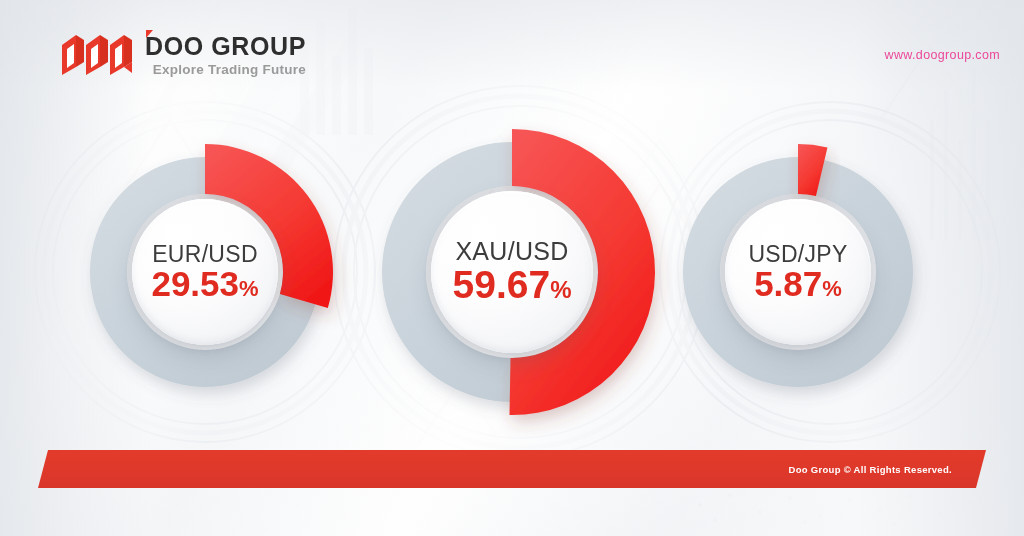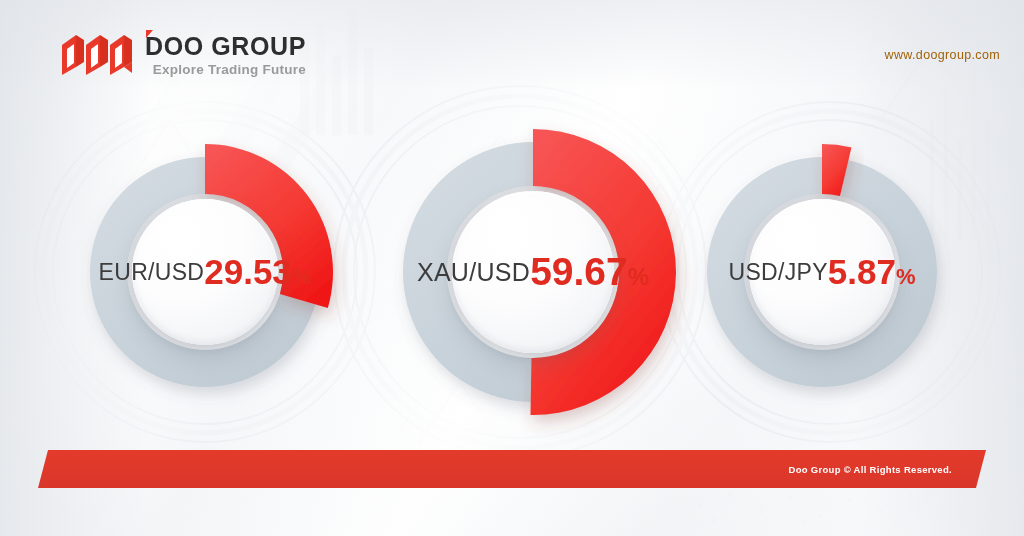--- a/index.html
+++ b/index.html
@@ -59,37 +59,37 @@
   .brand-tag {
     font-size:13.5px; color:#9a9a9a; letter-spacing:.25px;
     margin-top:3px; white-space:nowrap;font-weight:bold;
   }
   .brand-tick {
     position:absolute; left:1px; top:-3px;
     width:0; height:0;
     border-left:7px solid #e8392b;
     border-bottom:8px solid transparent;
   }
-  .site-url { font-size:12.5px; color:#a16207; letter-spacing:.35px; }
+  .site-url { font-size:12.5px; color:#ec4899; letter-spacing:.35px; }
 
   
   #charts { position:absolute; inset:0; z-index:4; }
   .donut { position:absolute; }
   .donut svg { display:block; overflow:visible; }
   .hub {
     position:absolute; left:50%; top:50%; transform:translate(-50%,-50%);
     border-radius:50%;
     background:
       radial-gradient(circle at 34% 26%, #ffffff 0%, #fdfdfe 42%, #f3f4f6 78%, #e7e9ec 100%);
     box-shadow:
       0 10px 22px rgba(90,100,115,.22),
       0 3px 8px rgba(90,100,115,.14),
       inset 0 2px 3px rgba(255,255,255,.95),
       inset 0 -3px 6px rgba(200,206,214,.35);
-    display:flex; flex-direction:row;
+    display:flex; flex-direction:column;
     align-items:center; justify-content:center;
     text-align:left;
   }
   .pair {
     color:#3c3c3c; letter-spacing:.3px;
     font-weight:normal; line-height:1.05; white-space:nowrap;
   }
   .pct {
     color:#e02b20; font-weight:bold;
     line-height:1.05; white-space:nowrap;
@@ -264,21 +264,21 @@
         <path d="M154 26 A128 128 0 0 1 276.8550773728239 189.92533874186083 L228.86481277406457 175.89200329582144 A78 78 0 0 0 154 76 Z" fill="url(#rg0)" filter="url(#shr0)"></path>
       </svg>
       <div class="hub" style="width:146px;height:146px;">
         <div class="pair" style="font-size:23px;">EUR/USD</div>
         <div class="pct" style="font-size:35px;">
           <span>29.53</span>
           <span class="sym" style="font-size:22px;">%</span>
         </div>
       </div>
     </div>
-    <div class="donut" style="left: 364px; top: 103px; width: 338px; height: 338px;">
+    <div class="donut" style="left: 343px; top: 103px; width: 338px; height: 338px;">
       <svg width="338" height="338" viewBox="0 0 338 338">
         <defs>
           <linearGradient id="tg1" x1="0" y1="0" x2="0.85" y2="1">
             <stop offset="0%" stop-color="#d6dde3"></stop>
             <stop offset="55%" stop-color="#c8d2da"></stop>
             <stop offset="100%" stop-color="#bfc9d2"></stop>
           </linearGradient>
           <linearGradient id="rg1" x1="0.1" y1="0" x2="0.75" y2="1">
             <stop offset="0%" stop-color="#f75555"></stop>
             <stop offset="55%" stop-color="#f53a33"></stop>
@@ -295,21 +295,21 @@
         <path d="M169 26 A143 143 0 1 1 166.50430587946846 311.97822040736395 L167.49909304639363 254.98690178344964 A86 86 0 1 0 169 83 Z" fill="url(#rg1)" filter="url(#shr1)"></path>
       </svg>
       <div class="hub" style="width:162px;height:162px;">
         <div class="pair" style="font-size:25px;">XAU/USD</div>
         <div class="pct" style="font-size:39px;">
           <span>59.67</span>
           <span class="sym" style="font-size:24px;">%</span>
         </div>
       </div>
     </div>
-    <div class="donut" style="left: 668px; top: 118px; width: 308px; height: 308px;">
+    <div class="donut" style="left: 644px; top: 118px; width: 308px; height: 308px;">
       <svg width="308" height="308" viewBox="0 0 308 308">
         <defs>
           <linearGradient id="tg2" x1="0" y1="0" x2="0.85" y2="1">
             <stop offset="0%" stop-color="#d6dde3"></stop>
             <stop offset="55%" stop-color="#c8d2da"></stop>
             <stop offset="100%" stop-color="#bfc9d2"></stop>
           </linearGradient>
           <linearGradient id="rg2" x1="0.1" y1="0" x2="0.75" y2="1">
             <stop offset="0%" stop-color="#f75555"></stop>
             <stop offset="55%" stop-color="#f53a33"></stop>

